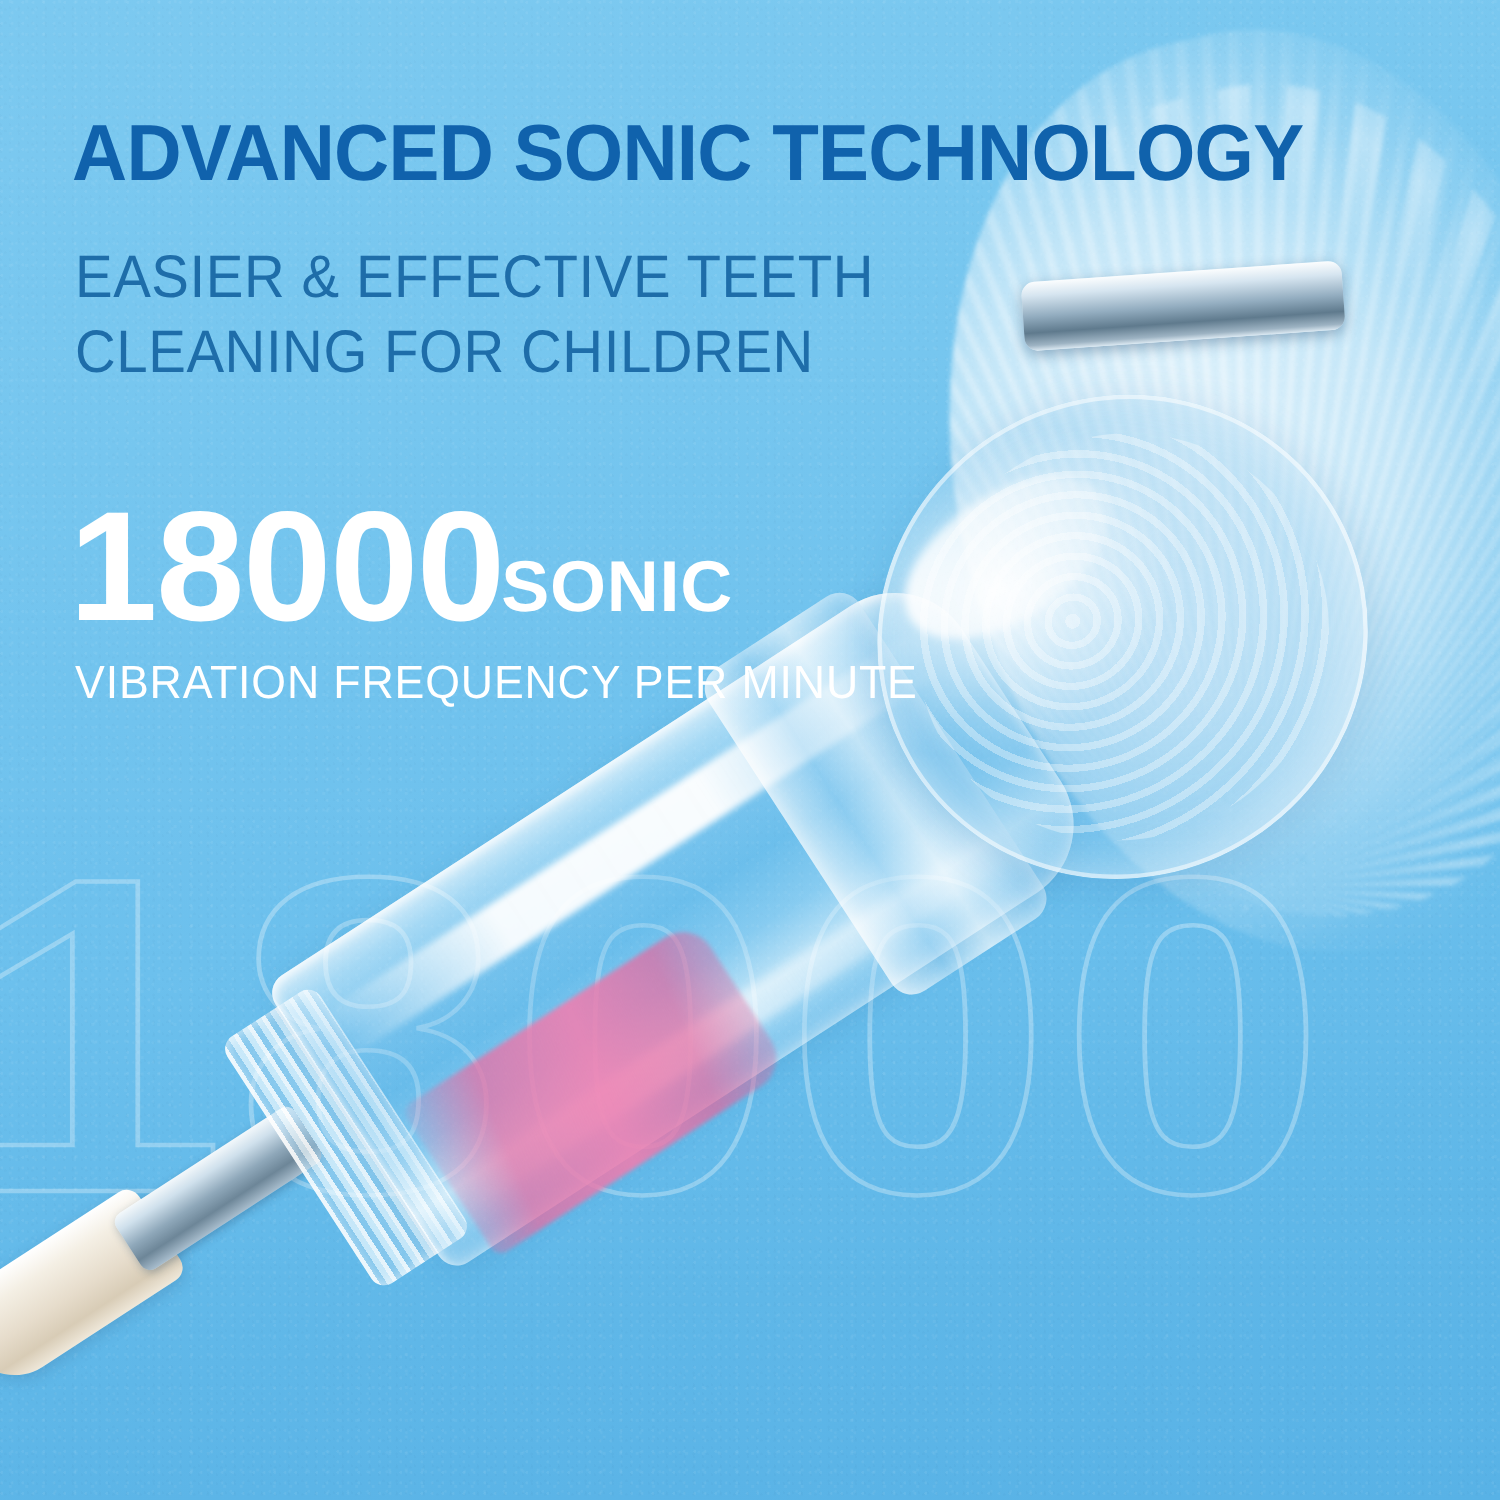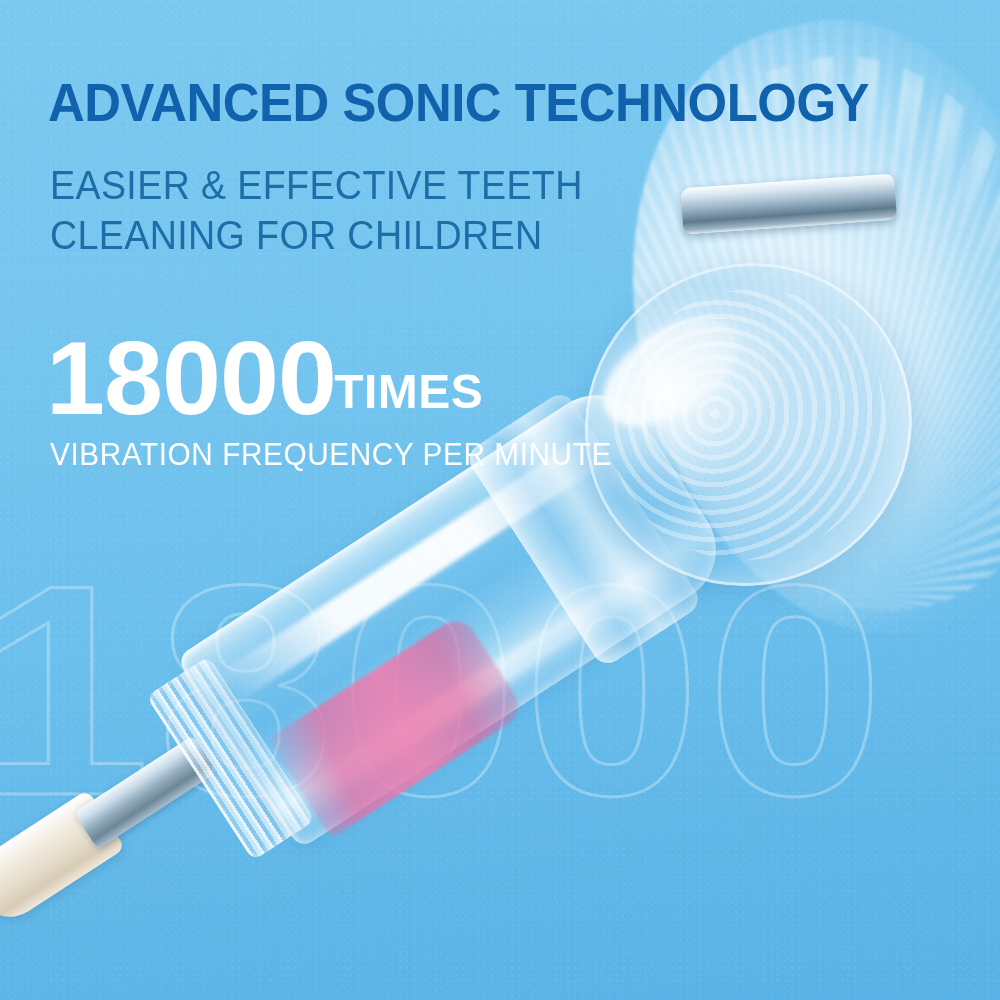--- a/index.html
+++ b/index.html
@@ -333,18 +333,18 @@
 
   <div class="noise"></div>
 
   <div class="copy headline">ADVANCED SONIC TECHNOLOGY</div>
 
   <div class="copy subhead">EASIER &amp; EFFECTIVE TEETH
 CLEANING FOR CHILDREN</div>
 
   <div class="copy stat">
     <span class="stat-number">18000</span>
-    <span class="stat-unit">TIMES</span>
+    <span class="stat-unit">SONIC</span>
   </div>
 
   <div class="copy caption">VIBRATION FREQUENCY PER MINUTE</div>
 
 </div>
 
 </body></html>

